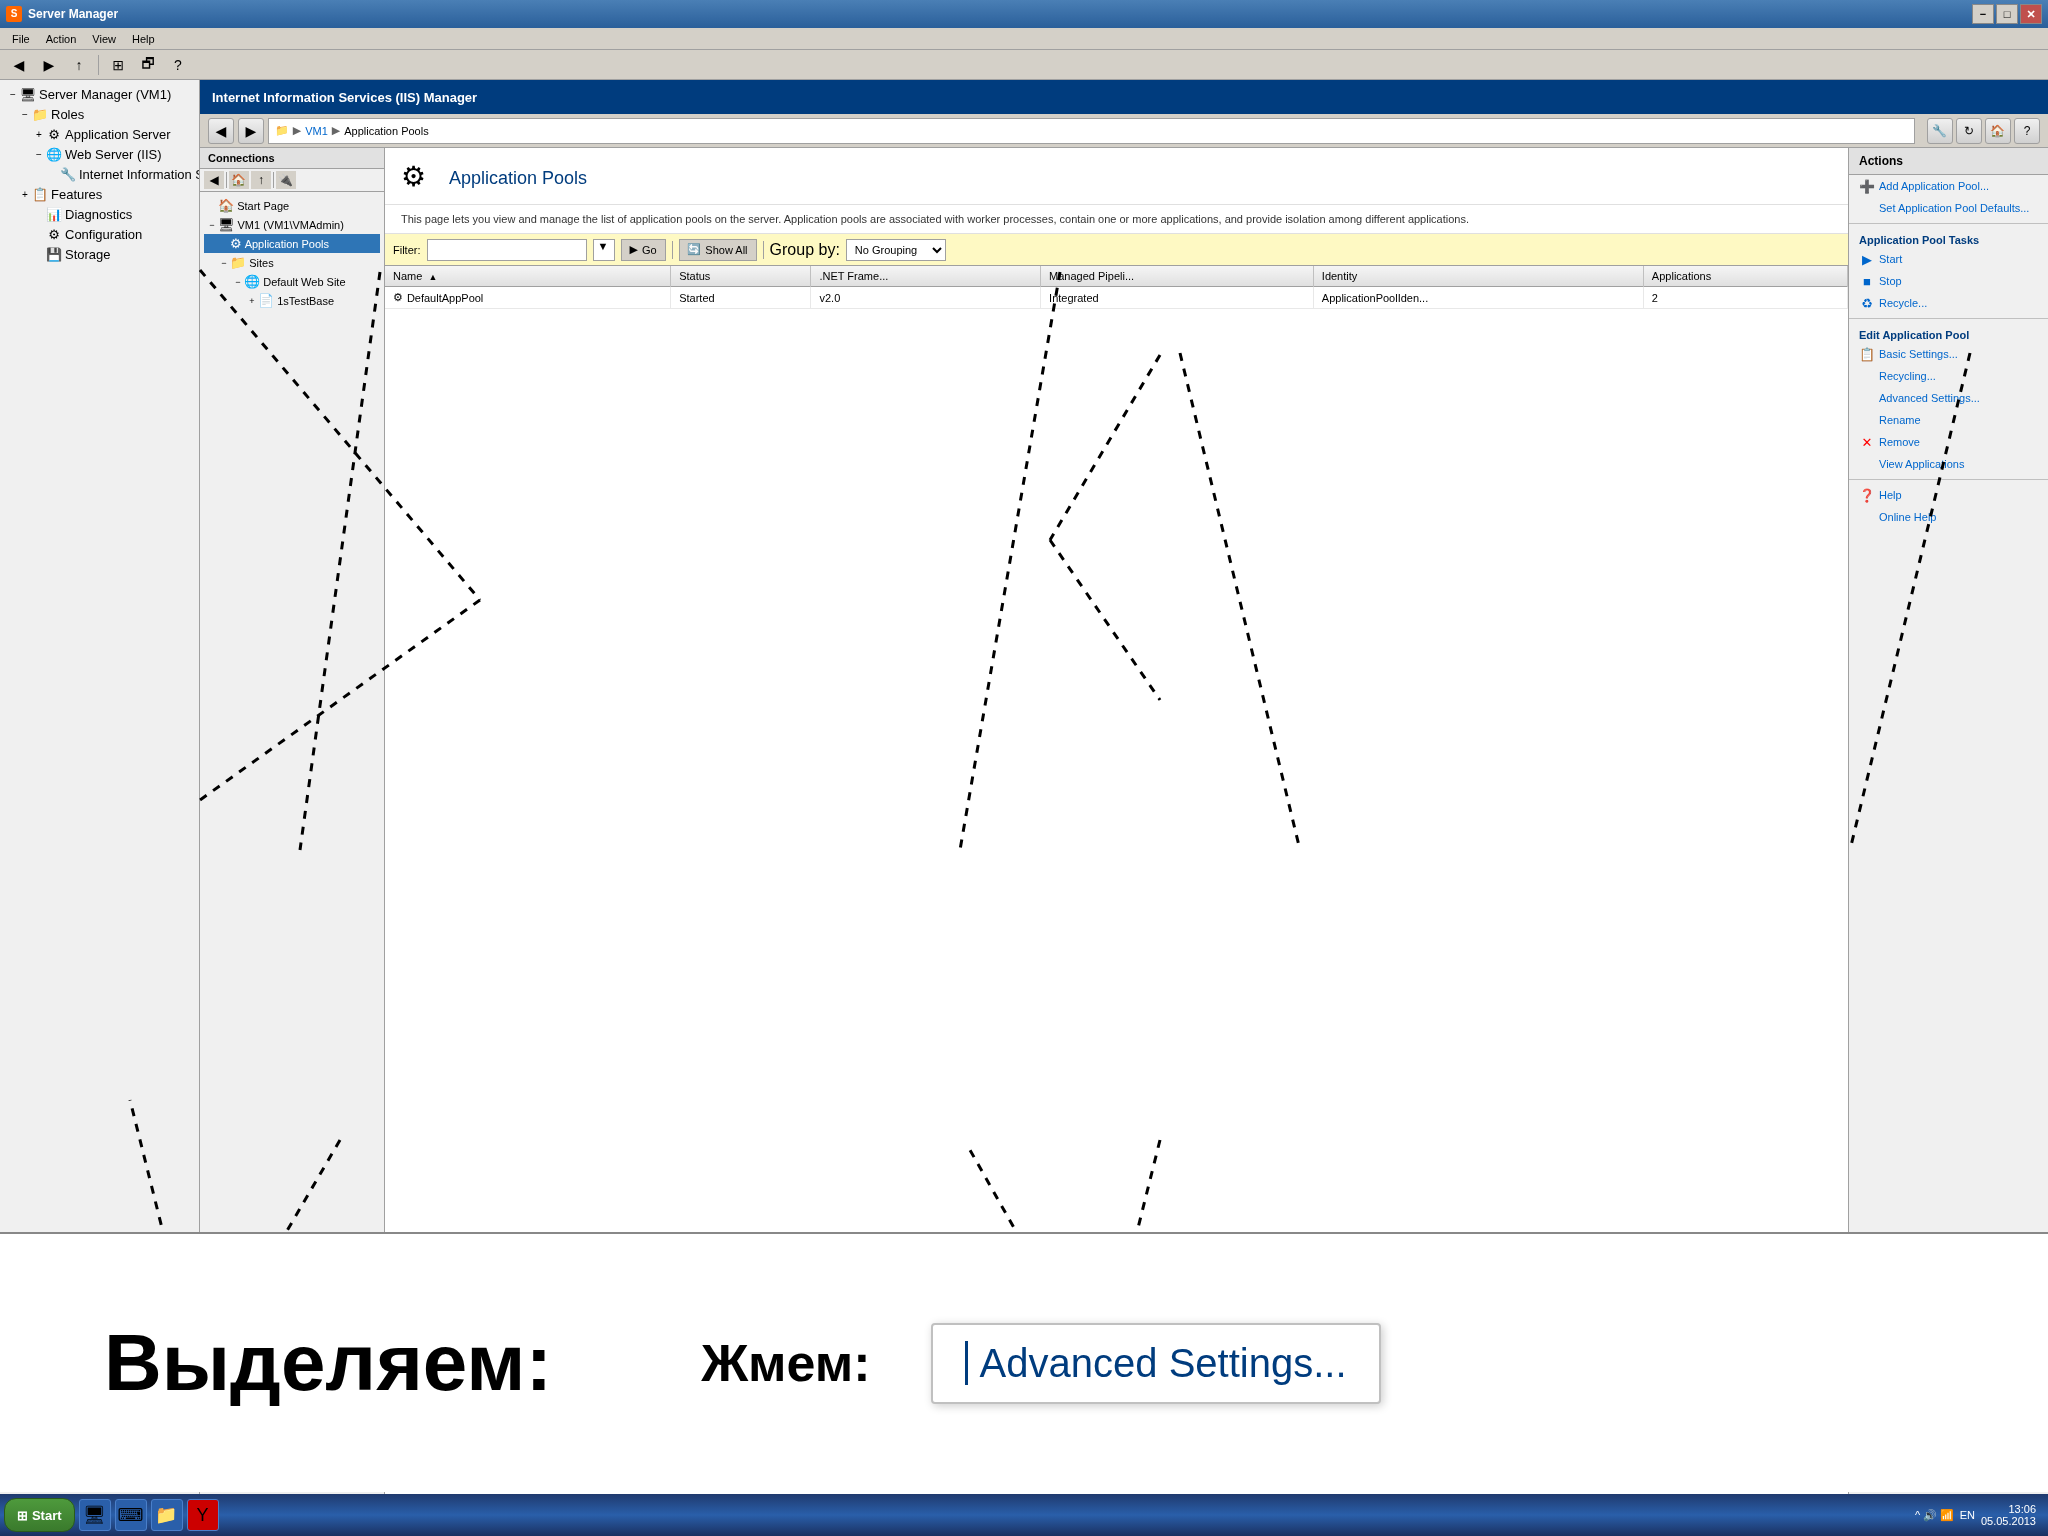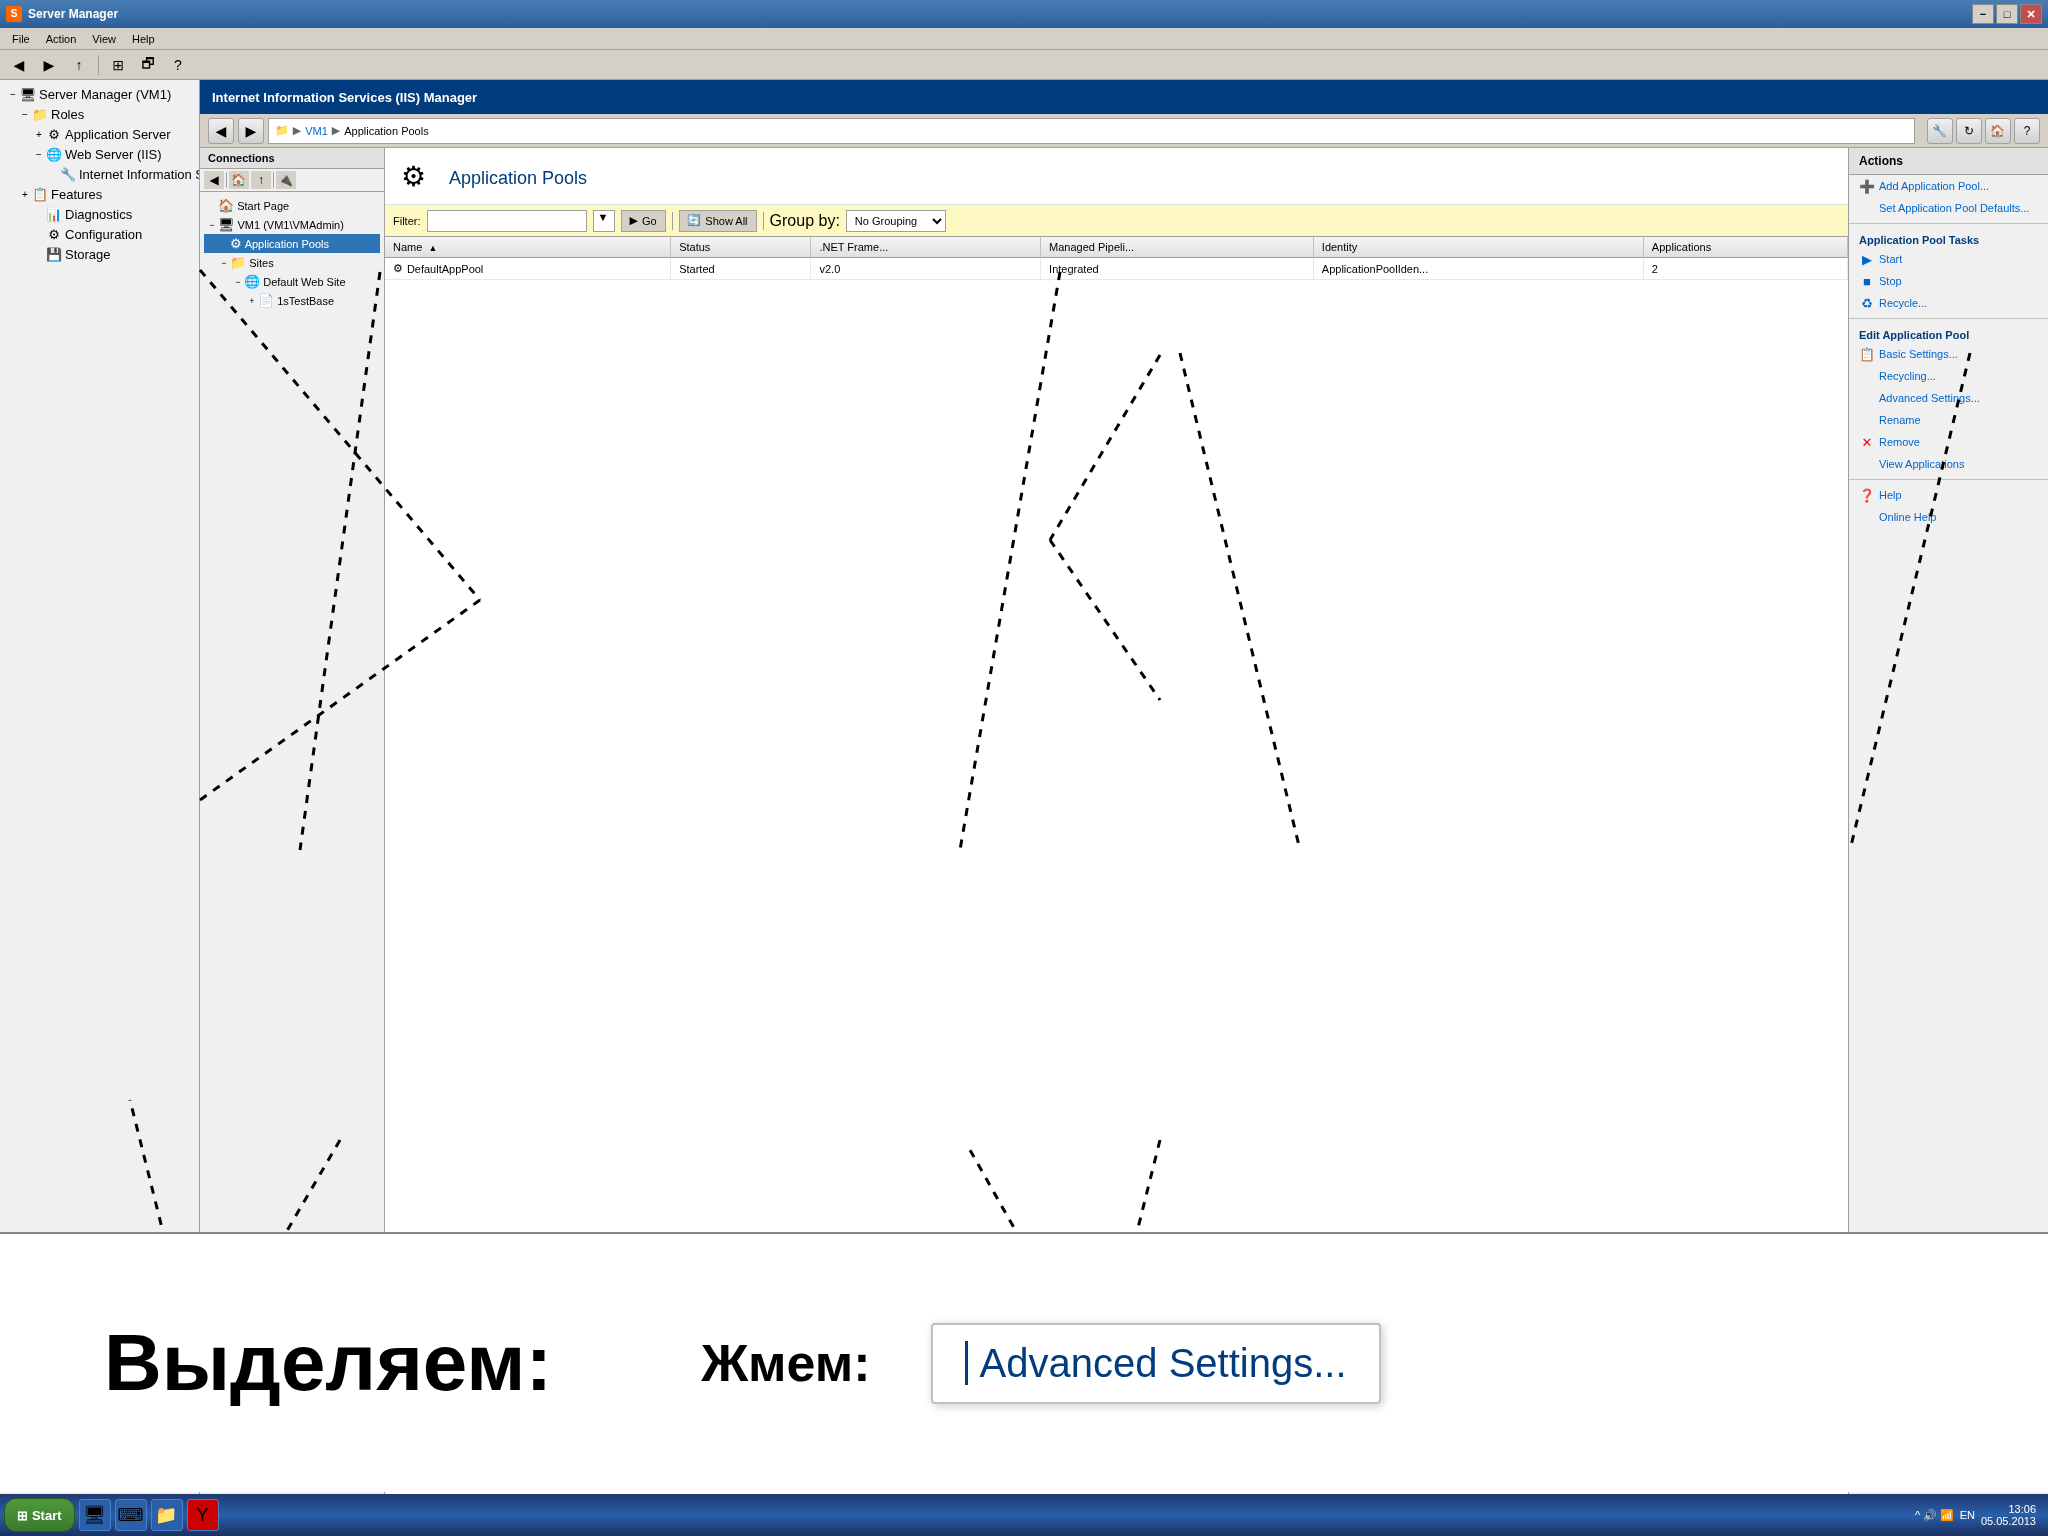--- a/index.html
+++ b/index.html
@@ -638,20 +638,21 @@
 
       <div class="main-content">
 
         <div class="app-pools-header">
           <div class="app-pools-icon">⚙</div>
           <div class="app-pools-title-block">
             <div class="app-pools-title">Application Pools</div>
           </div>
         </div>
 
+        <div class="app-pools-desc">This page lets you view and manage the list of application pools on the server. Application pools are associated with worker processes, contain one or more applications, and provide isolation among different applications.</div>
 
         <div class="filter-bar">
           <span class="filter-label">Filter:</span>
           <input class="filter-input" type="text" style="">
           <div class="filter-dropdown">▼</div>
           <div class="filter-btn">
             <span>▶</span>
             <span>Go</span>
           </div>
           <div class="filter-sep"></div>

